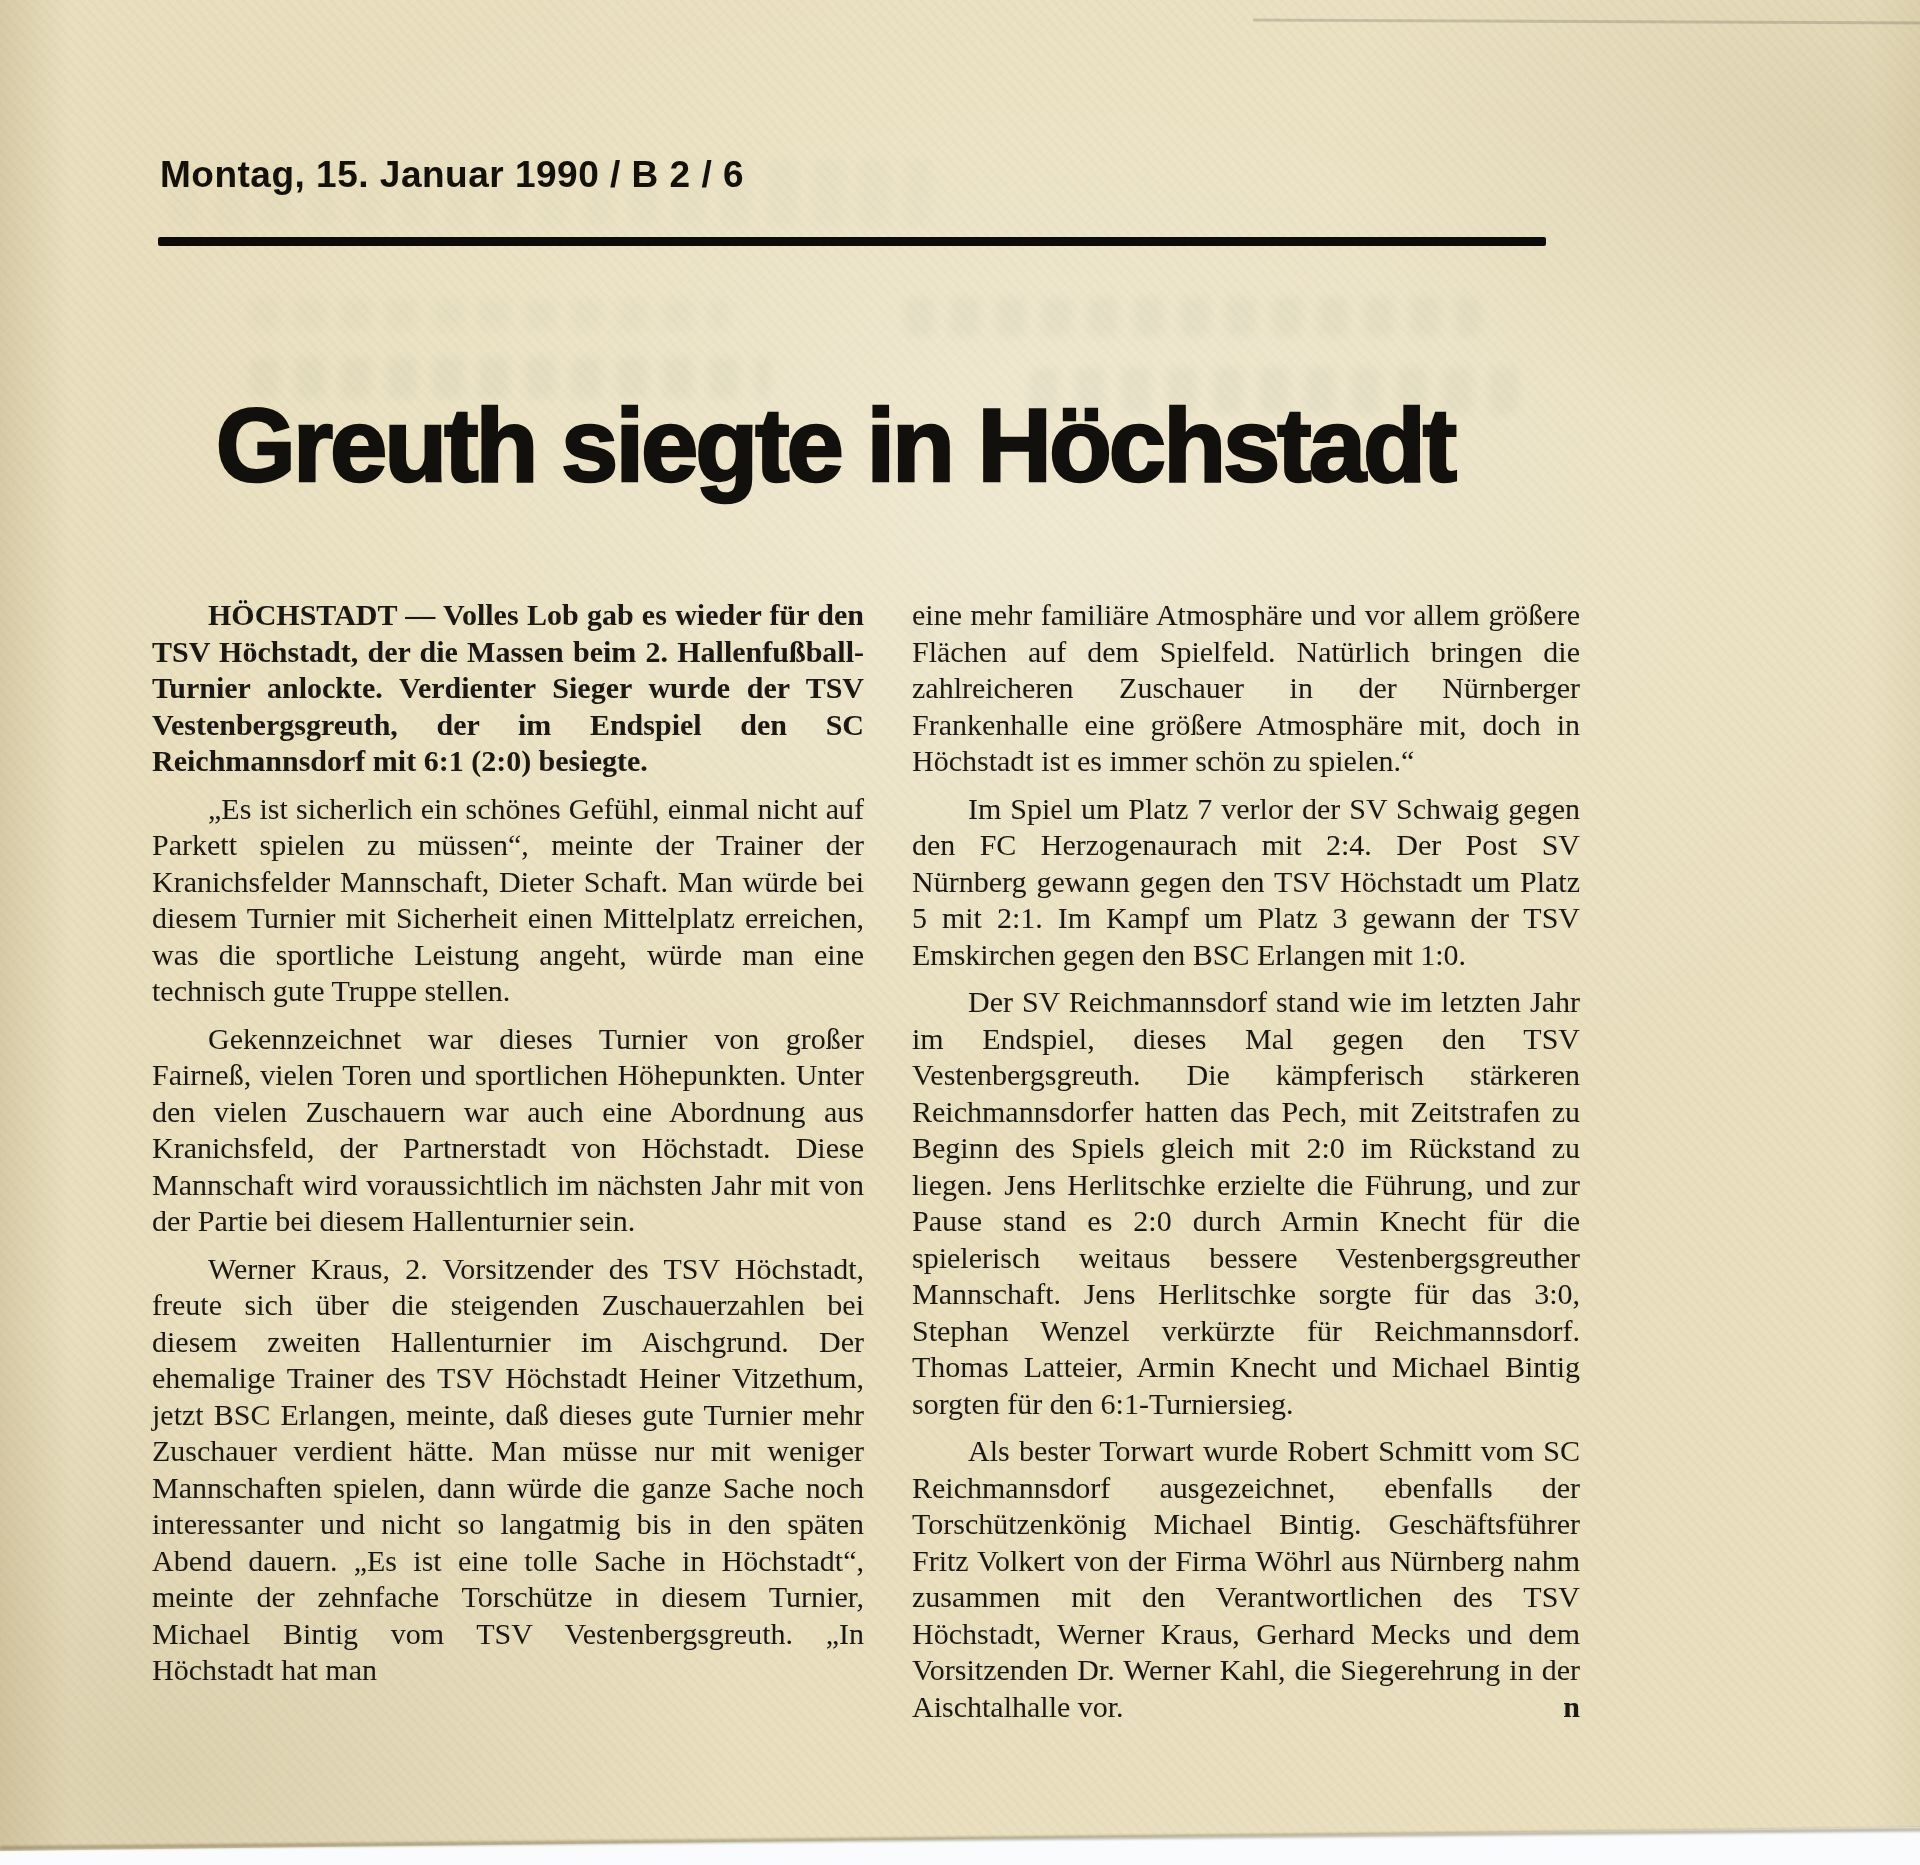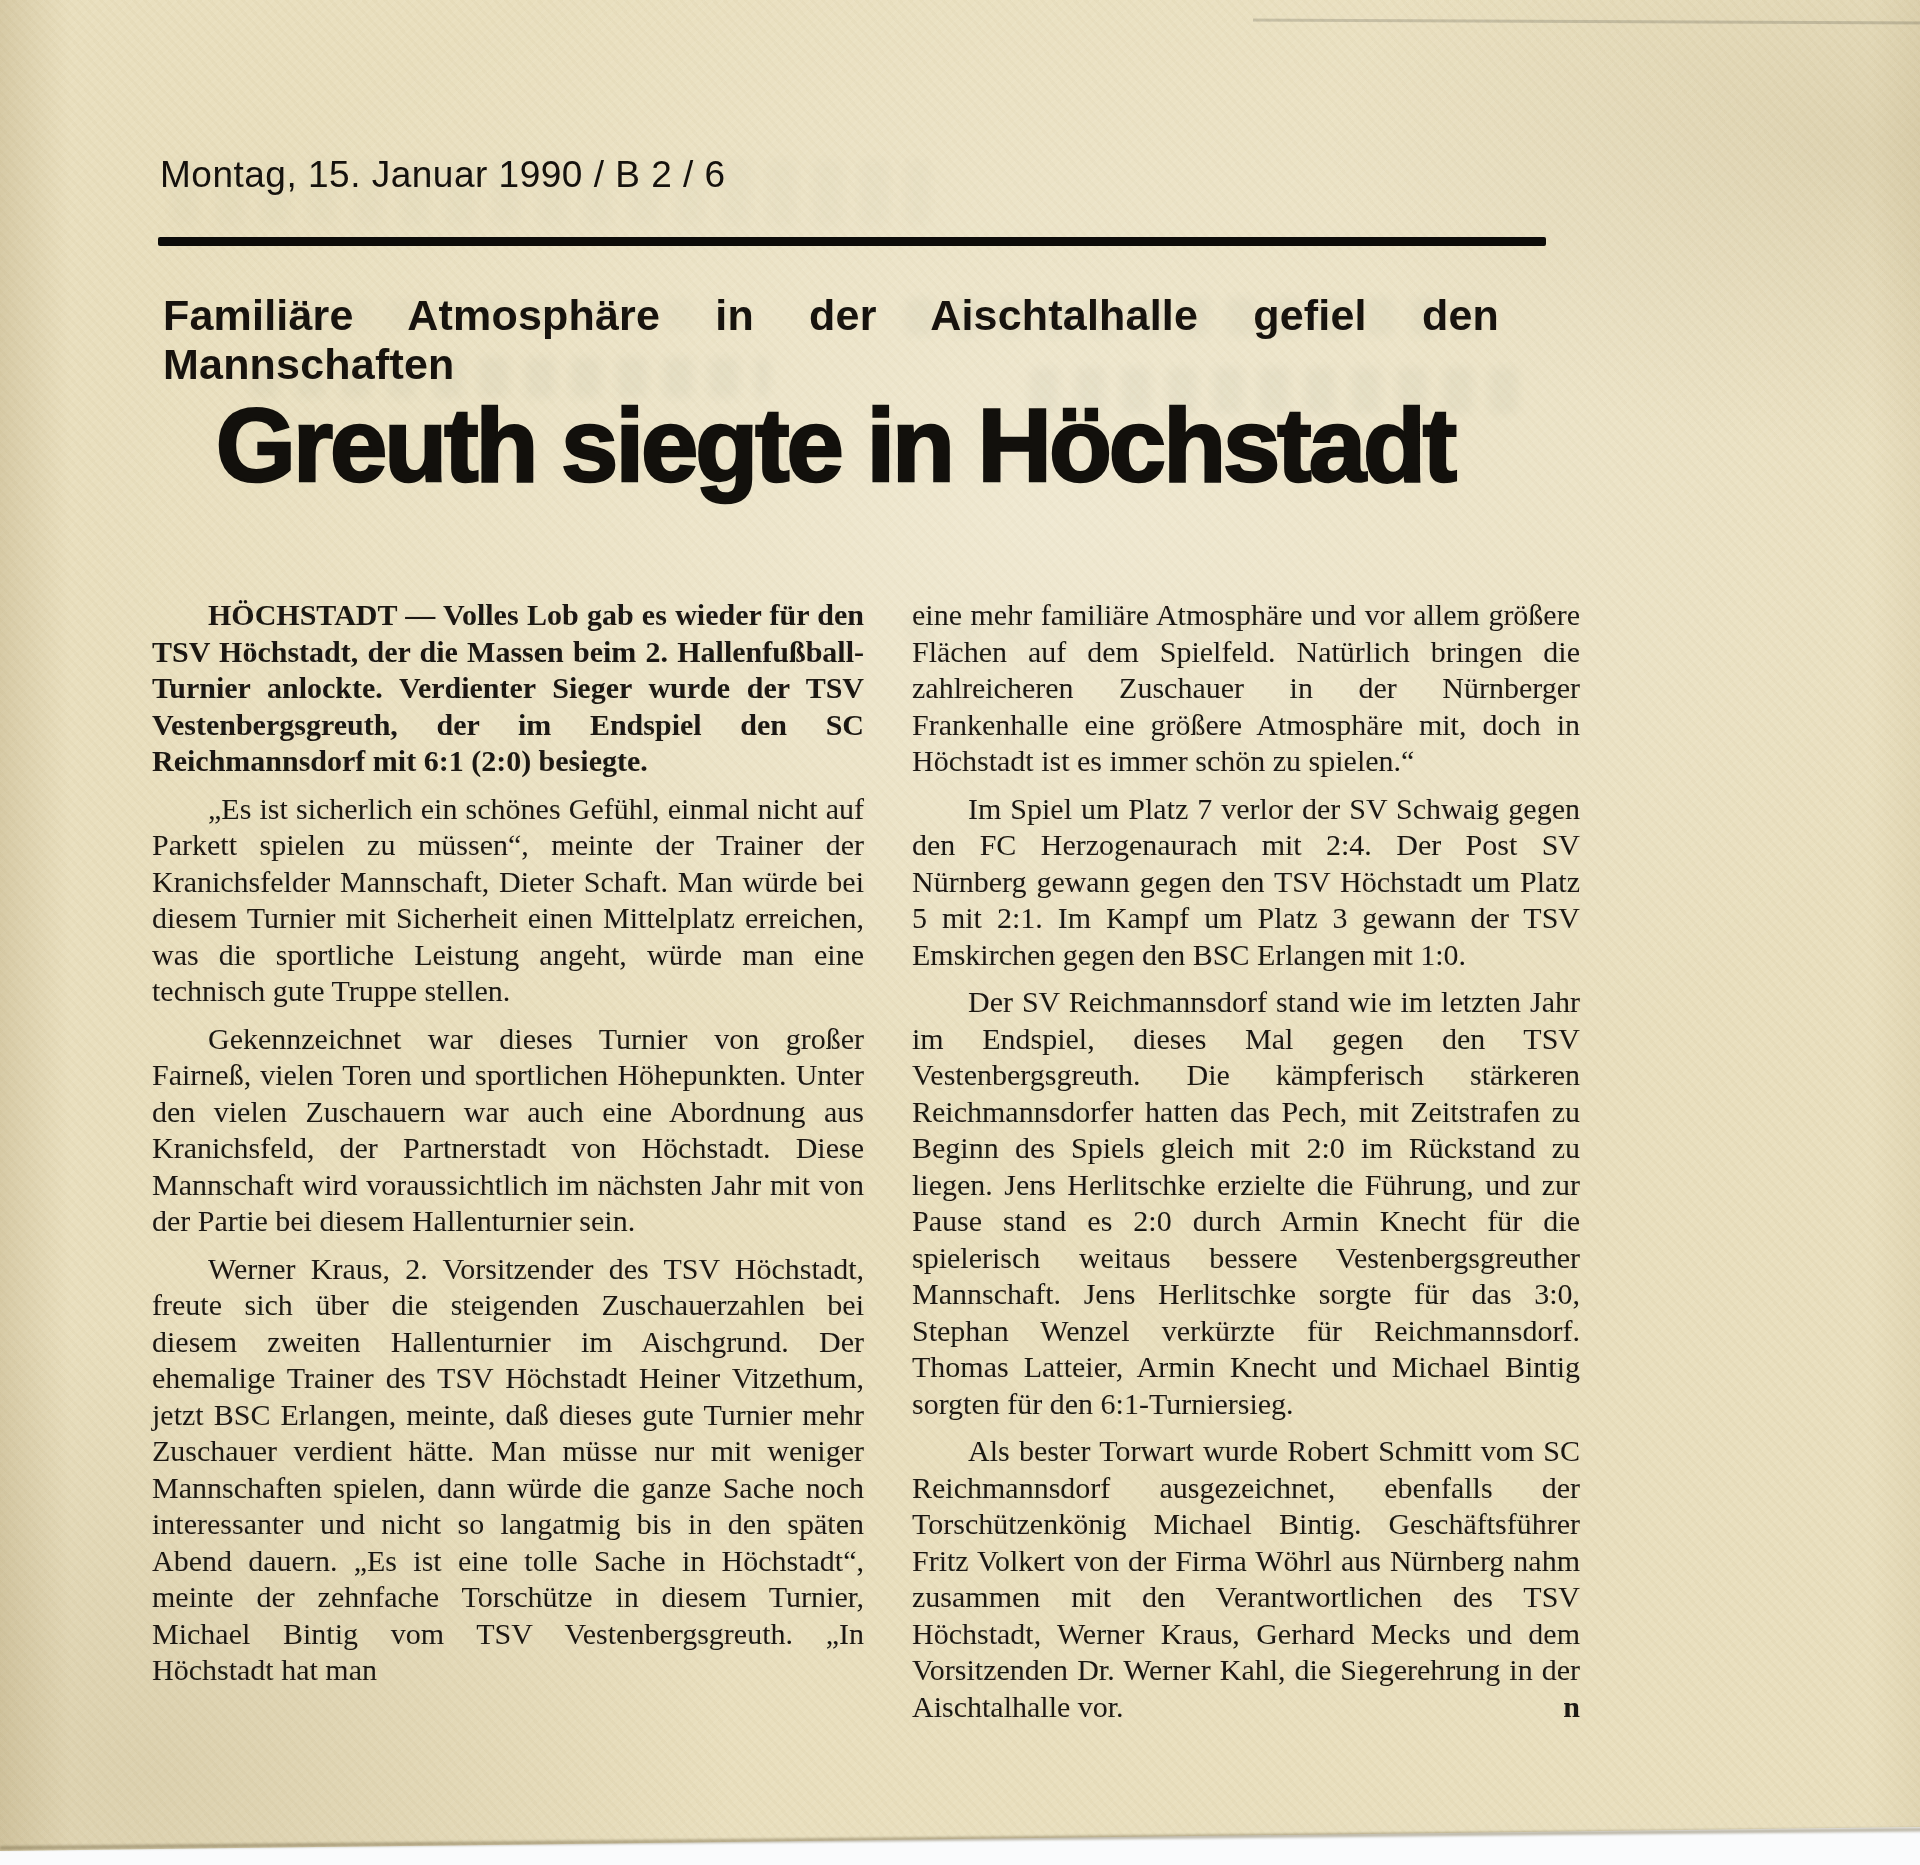--- a/index.html
+++ b/index.html
@@ -49,21 +49,21 @@
   .g1{left:905px;top:298px;width:575px;height:38px;}
   .g2{left:250px;top:358px;width:520px;height:40px;}
   .g3{left:1030px;top:368px;width:500px;height:46px;}
   .g4{left:905px;top:612px;width:590px;height:30px;opacity:0.10;}
   .g5{left:250px;top:300px;width:480px;height:30px;opacity:0.10;}
   .g6{left:170px;top:160px;width:760px;height:66px;opacity:0.08;}
 
   
   .dateline{
     position:absolute;left:160px;top:154px;width:1000px;
-    font-size:37px;font-weight:400;color:#14110d;
+    font-size:37px;font-weight:700;color:#14110d;
     letter-spacing:0.5px;
   }
   .rule{
     position:absolute;left:158px;top:237px;width:1388px;height:9px;
     background:#0c0b09;border-radius:2px;
   }
   .kicker{
     position:absolute;left:163px;top:291px;width:1336px;
     font-size:43px;font-weight:700;color:#17130e;
     text-align:justify;text-align-last:justify;
@@ -115,21 +115,20 @@
     <div class="ghost g1"></div>
     <div class="ghost g2"></div>
     <div class="ghost g3"></div>
     <div class="ghost g4"></div>
     <div class="ghost g5"></div>
     <div class="ghost g6"></div>
 
     <div class="dateline">Montag, 15. Januar 1990 / B 2 / 6</div>
     <div class="rule"></div>
 
-    <div class="kicker">Familiäre Atmosphäre in der Aischtalhalle gefiel den Mannschaften</div>
     <div class="headline">Greuth siegte in Höchstadt</div>
 
     <div class="col col-left">
       <p class="lead indent">HÖCHSTADT — Volles Lob gab es wieder für den TSV Höchstadt, der die Massen beim 2. Hallenfußball-Turnier anlockte. Verdienter Sieger wurde der TSV Vestenbergsgreuth, der im Endspiel den SC Reichmannsdorf mit 6:1 (2:0) besiegte.</p>
       <p class="indent">„Es ist sicherlich ein schönes Gefühl, einmal nicht auf Parkett spielen zu müssen“, meinte der Trainer der Kranichsfelder Mannschaft, Dieter Schaft. Man würde bei diesem Turnier mit Sicherheit einen Mittelplatz erreichen, was die sportliche Leistung angeht, würde man eine technisch gute Truppe stellen.</p>
       <p class="indent">Gekennzeichnet war dieses Turnier von großer Fairneß, vielen Toren und sportlichen Höhepunkten. Unter den vielen Zuschauern war auch eine Abordnung aus Kranichsfeld, der Partnerstadt von Höchstadt. Diese Mannschaft wird voraussichtlich im nächsten Jahr mit von der Partie bei diesem Hallenturnier sein.</p>
       <p class="indent">Werner Kraus, 2. Vorsitzender des TSV Höchstadt, freute sich über die steigenden Zuschauerzahlen bei diesem zweiten Hallenturnier im Aischgrund. Der ehemalige Trainer des TSV Höchstadt Heiner Vitzethum, jetzt BSC Erlangen, meinte, daß dieses gute Turnier mehr Zuschauer verdient hätte. Man müsse nur mit weniger Mannschaften spielen, dann würde die ganze Sache noch interessanter und nicht so langatmig bis in den späten Abend dauern. „Es ist eine tolle Sache in Höchstadt“, meinte der zehnfache Torschütze in diesem Turnier, Michael Bintig vom TSV Vestenbergsgreuth. „In Höchstadt hat man</p>
     </div>
 
     <div class="col col-right">

